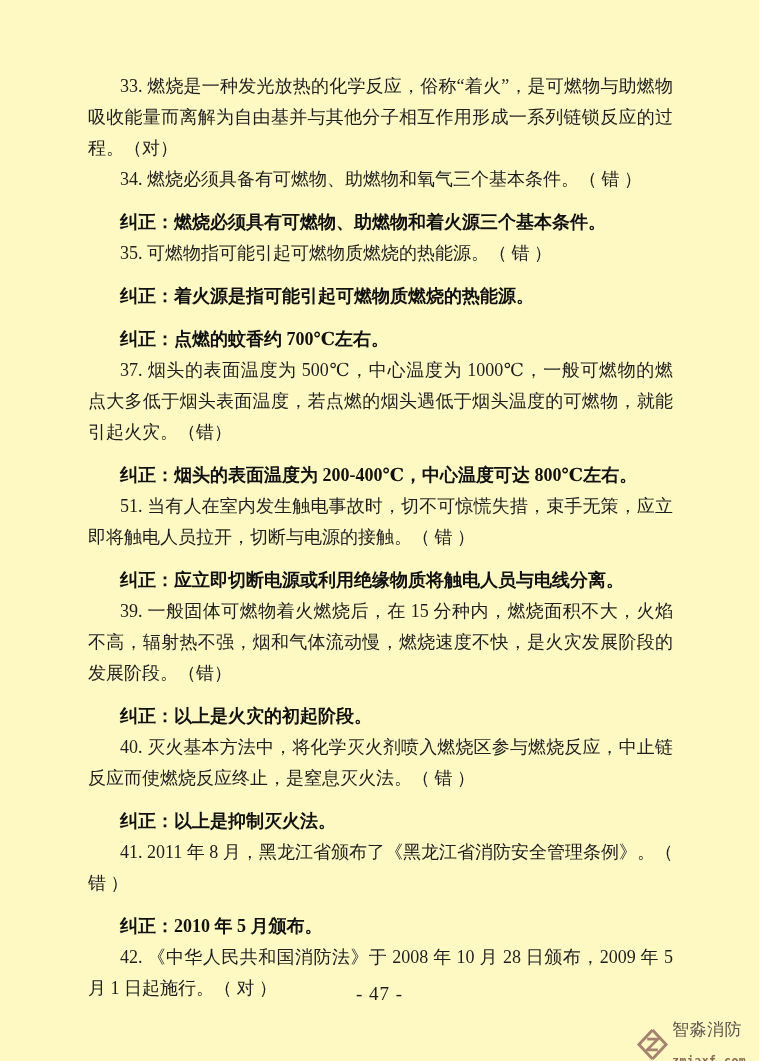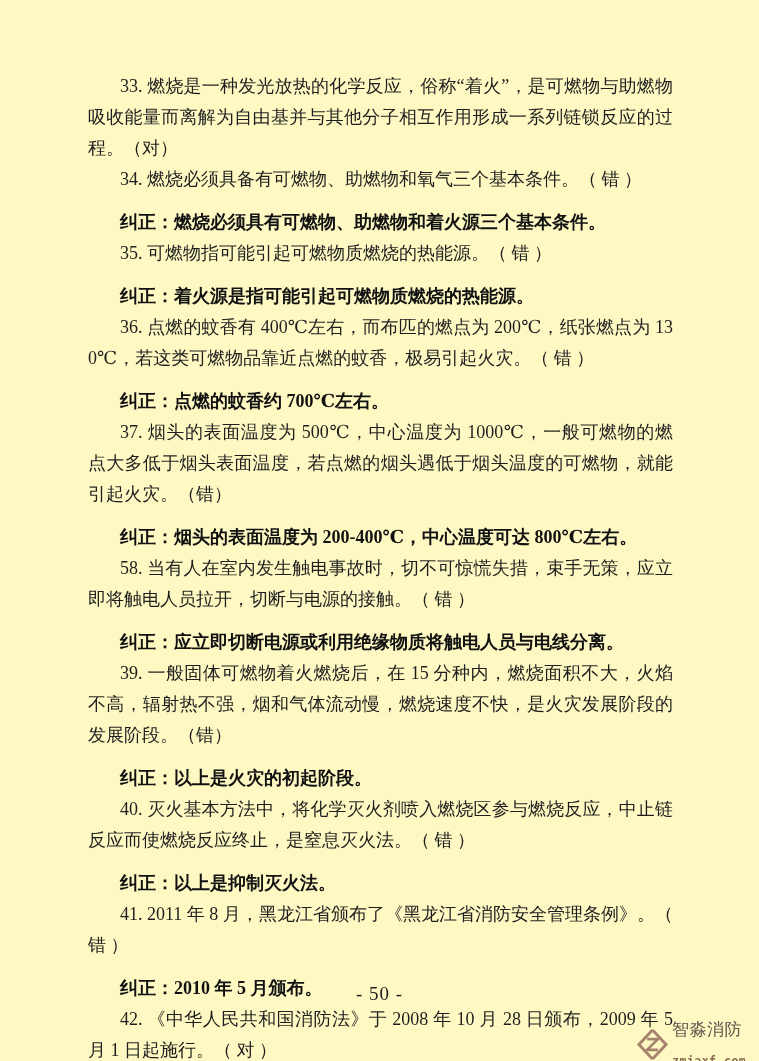--- a/index.html
+++ b/index.html
@@ -82,36 +82,35 @@
 <body>
 
 <div class="page">
 
   <main class="content" id="content" style="color: rgb(30, 30, 30);">
       <p class="question">33. 燃烧是一种发光放热的化学反应，俗称“着火”，是可燃物与助燃物吸收能量而离解为自由基并与其他分子相互作用形成一系列链锁反应的过程。（对）</p>
       <p class="question">34. 燃烧必须具备有可燃物、助燃物和氧气三个基本条件。（ 错 ）</p>
       <p class="correction">纠正：燃烧必须具有可燃物、助燃物和着火源三个基本条件。</p>
       <p class="question">35. 可燃物指可能引起可燃物质燃烧的热能源。（ 错 ）</p>
       <p class="correction">纠正：着火源是指可能引起可燃物质燃烧的热能源。</p>
-      <p class="question">36. 点燃的蚊香有 400℃左右，而布匹的燃点为 200℃，纸张燃点为 130℃，若这类可燃物品靠近点燃的蚊香，极易引起火灾。（ 错 ）</p>
       <p class="correction">纠正：点燃的蚊香约 700℃左右。</p>
       <p class="question">37. 烟头的表面温度为 500℃，中心温度为 1000℃，一般可燃物的燃点大多低于烟头表面温度，若点燃的烟头遇低于烟头温度的可燃物，就能引起火灾。（错）</p>
       <p class="correction">纠正：烟头的表面温度为 200-400℃，中心温度可达 800℃左右。</p>
-      <p class="question">58. 当有人在室内发生触电事故时，切不可惊慌失措，束手无策，应立即将触电人员拉开，切断与电源的接触。（ 错 ）</p>
+      <p class="question">51. 当有人在室内发生触电事故时，切不可惊慌失措，束手无策，应立即将触电人员拉开，切断与电源的接触。（ 错 ）</p>
       <p class="correction">纠正：应立即切断电源或利用绝缘物质将触电人员与电线分离。</p>
       <p class="question">39. 一般固体可燃物着火燃烧后，在 15 分种内，燃烧面积不大，火焰不高，辐射热不强，烟和气体流动慢，燃烧速度不快，是火灾发展阶段的发展阶段。（错）</p>
       <p class="correction">纠正：以上是火灾的初起阶段。</p>
       <p class="question">40. 灭火基本方法中，将化学灭火剂喷入燃烧区参与燃烧反应，中止链反应而使燃烧反应终止，是窒息灭火法。（ 错 ）</p>
       <p class="correction">纠正：以上是抑制灭火法。</p>
       <p class="question">41. 2011 年 8 月，黑龙江省颁布了《黑龙江省消防安全管理条例》。（ 错 ）</p>
       <p class="correction">纠正：2010 年 5 月颁布。</p>
       <p class="question">42. 《中华人民共和国消防法》于 2008 年 10 月 28 日颁布，2009 年 5 月 1 日起施行。（ 对 ）</p>
     </main>
 
-  <div class="page-number">- 50 -</div>
+  <div class="page-number">- 47 -</div>
 
   <div class="watermark">
     <span>
       <svg class="wm-logo" id="wm-logo-svg" viewBox="0 0 34 36" aria-hidden="true">
         <g fill="none" stroke="#a5836e" stroke-width="3" stroke-linejoin="miter">
           <path d="M17 3 L3 18 L17 33"></path>
           <path d="M17 3 L31 18 L17 33"></path>
         </g>
         <path d="M11.5 12.5 H22.5 L11.5 23.5 H22.5" fill="none" stroke="#a5836e" stroke-width="2.8"></path>
       </svg>

